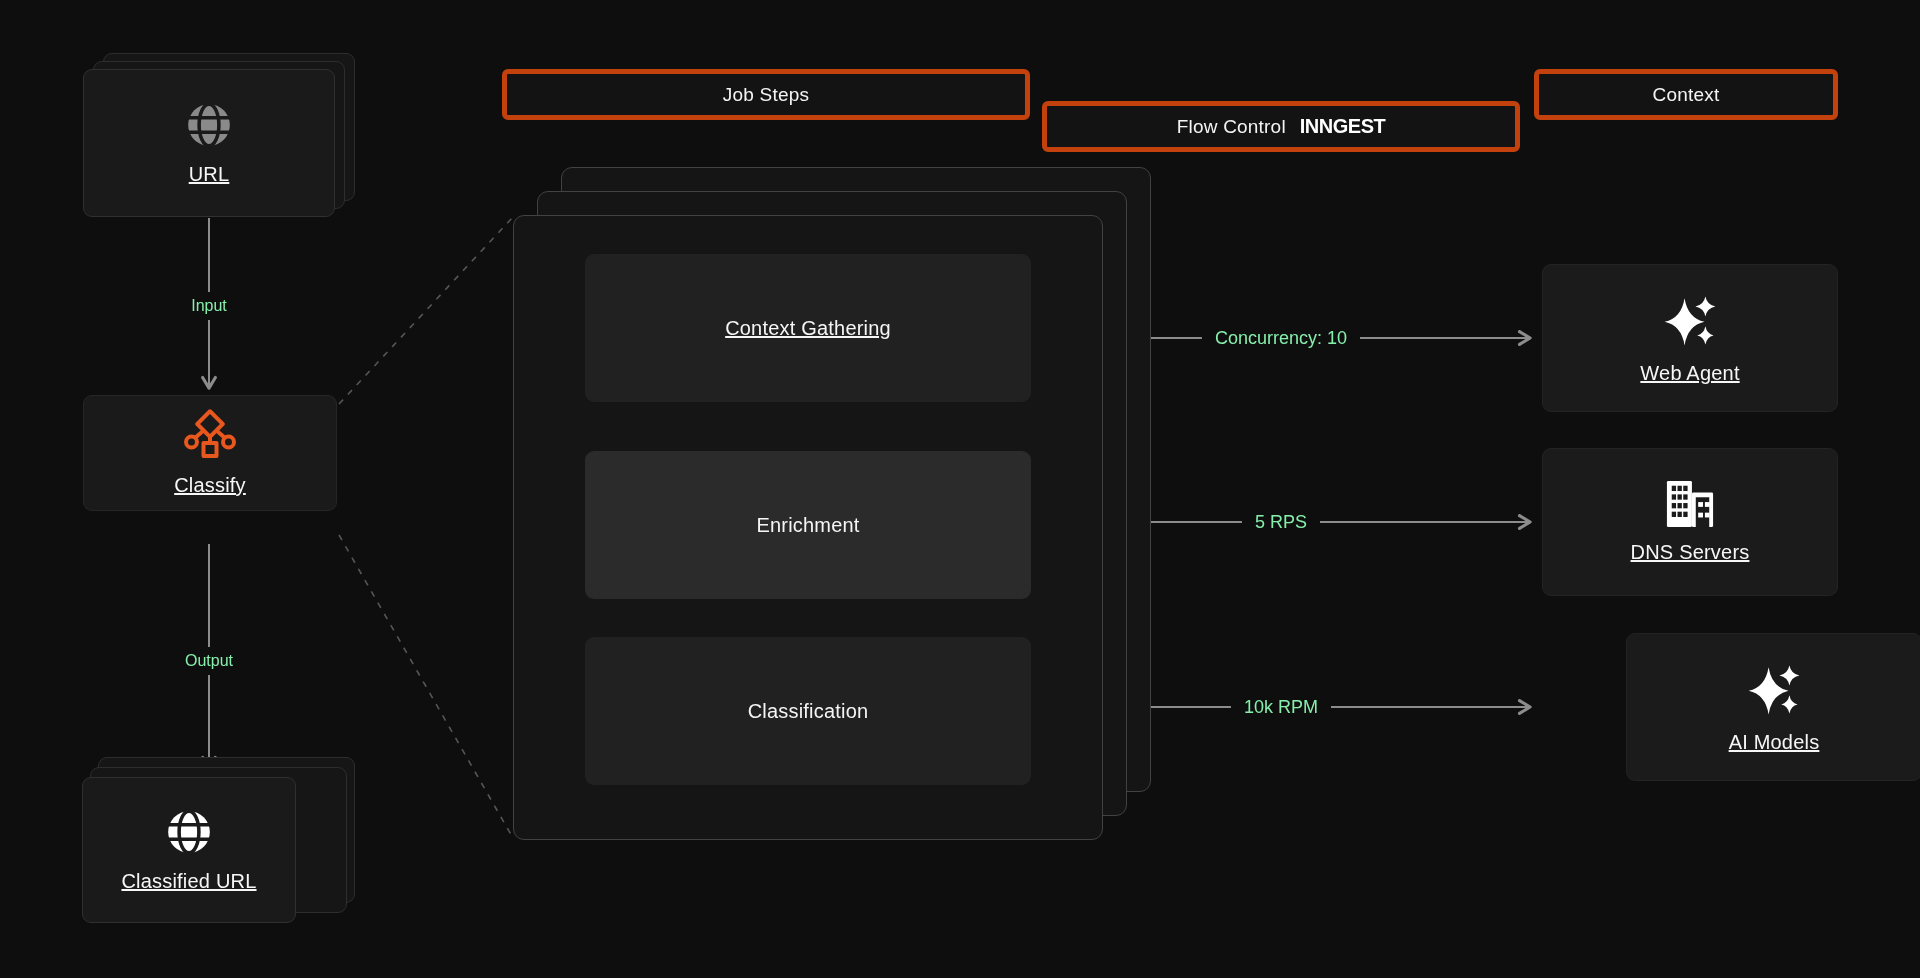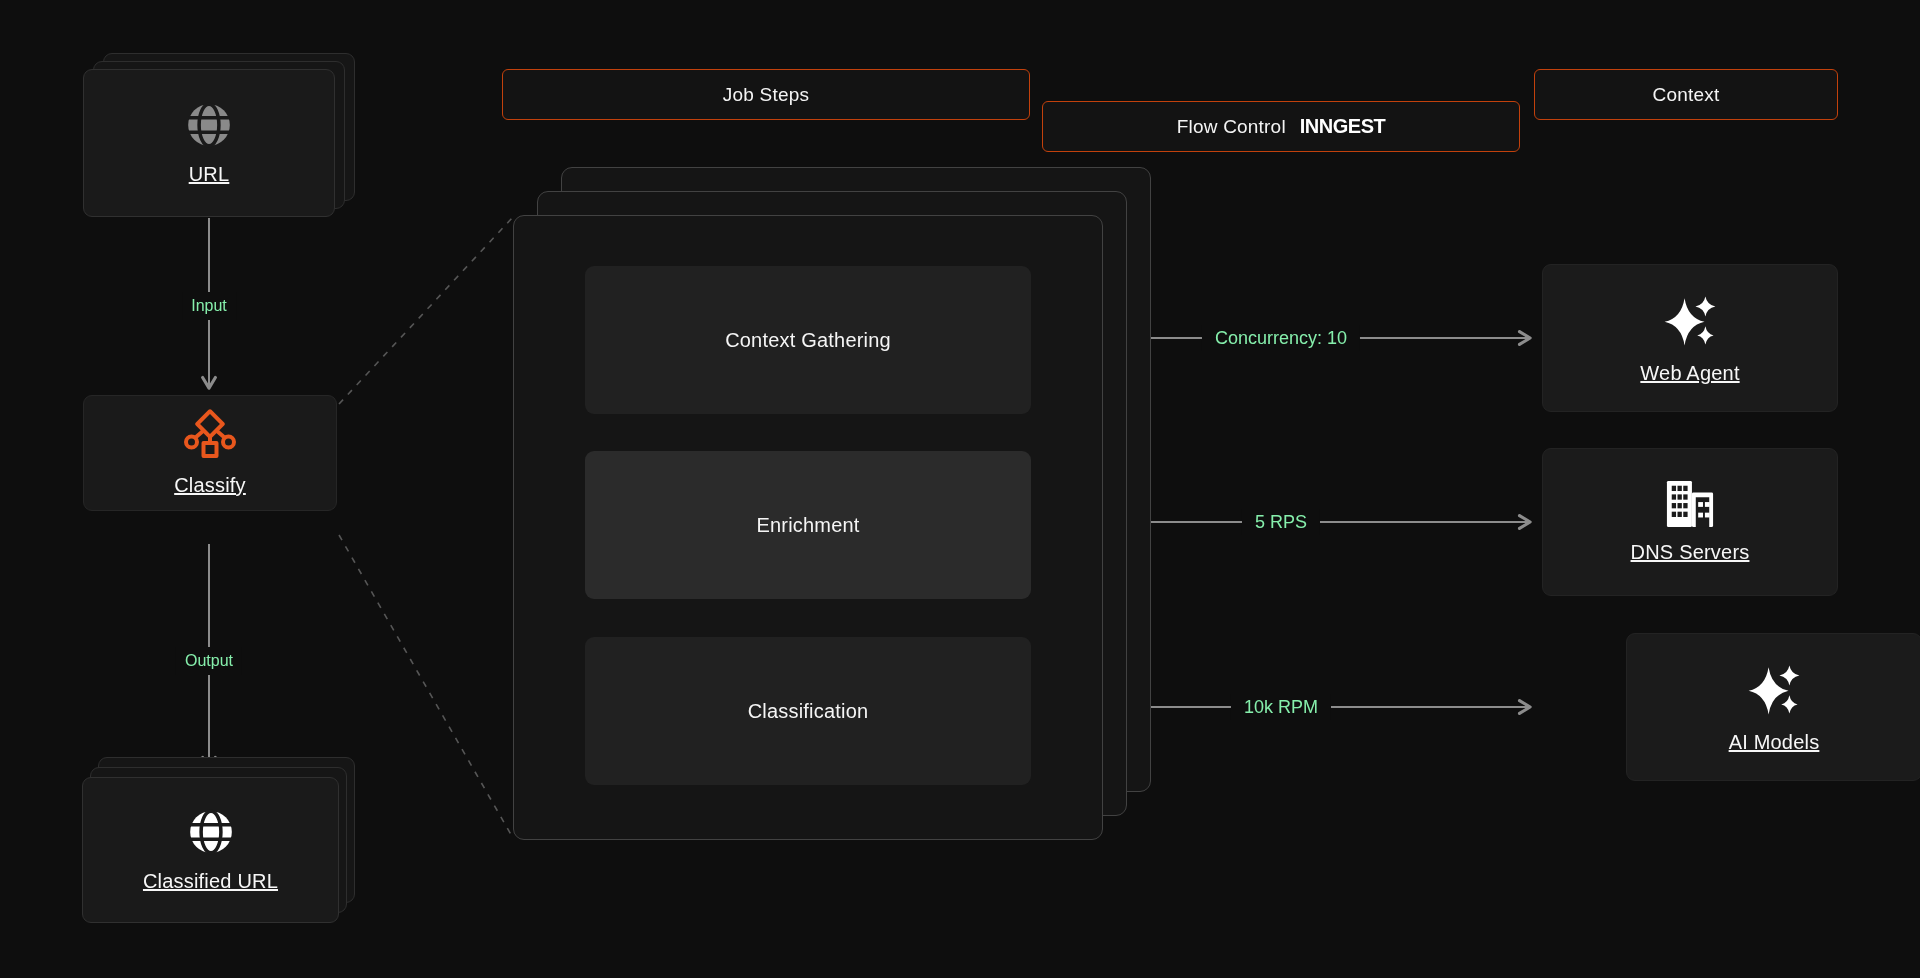--- a/index.html
+++ b/index.html
@@ -10,21 +10,21 @@
     -webkit-font-smoothing:antialiased;
     color:#F2F2F2;
   }
   .dots{
     background-image:radial-gradient(rgba(255,255,255,0.05) 1px, transparent 1.2px);
     background-size:9px 9px;
   }
   
   .hdr{
     position:absolute;top:69px;height:51px;
-    background:#131313;border:1px solid #c2410c;border-radius:6px;
+    background:#131313;border:5px solid #c2410c;border-radius:6px;
     display:flex;align-items:center;justify-content:center;gap:14px;
     font-size:19px;color:#F4F4F4;letter-spacing:.2px;
     box-sizing:border-box;
   }
   .inngest{
     font-weight:800;font-size:20px;letter-spacing:-0.5px;color:#FFFFFF;
   }
   
   .card{
     position:absolute;box-sizing:border-box;border-radius:9px;
@@ -119,35 +119,35 @@
       <circle cx="46.5" cy="33" r="5.5"></circle>
     </g>
   </svg>
   <div class="lbl">Classify</div>
 </div>
 
 <div class="edge-label v" style="left:209px;top:661px;">Output</div>
 
 <div class="stack-layer" style="left:98px;top:757px;width:257px;height:146px;"></div>
 <div class="stack-layer" style="left:90px;top:767px;width:257px;height:146px;"></div>
-<div class="card dots" style="left:82px;top:777px;width:257px;height:146px;">
+<div class="card dots" style="left:82px;top:777px;width:214px;height:146px;">
   <svg class="icon" width="50" height="50" viewBox="0 0 48 48" style="color:#FFFFFF;">
     <circle cx="24" cy="24" r="20" fill="currentColor"></circle>
     <ellipse cx="24" cy="24" rx="9.5" ry="20" fill="none" stroke="#1A1A1A" stroke-width="3.4"></ellipse>
     <line x1="4" y1="17" x2="44" y2="17" stroke="#1A1A1A" stroke-width="3.4"></line>
     <line x1="4" y1="31" x2="44" y2="31" stroke="#1A1A1A" stroke-width="3.4"></line>
   </svg>
   <div class="lbl">Classified URL</div>
 </div>
 
 <div class="bigcard dots" style="left:561px;top:167px;width:590px;height:625px;"></div>
 <div class="bigcard dots" style="left:537px;top:191px;width:590px;height:625px;"></div>
 <div class="bigcard dots" style="left:513px;top:215px;width:590px;height:625px;"></div>
 
-<div class="step" style="top:266px;">
+<div class="step" style="top:254px;text-decoration:underline;">
   <span>Context Gathering</span>
 </div>
 <div class="step hl" style="top:451px;">
   <span>Enrichment</span>
 </div>
 <div class="step" style="top:637px;">
   <span>Classification</span>
 </div>
 
 <div class="edge-label h" style="left:1281px;top:338px;">Concurrency: 10</div>

